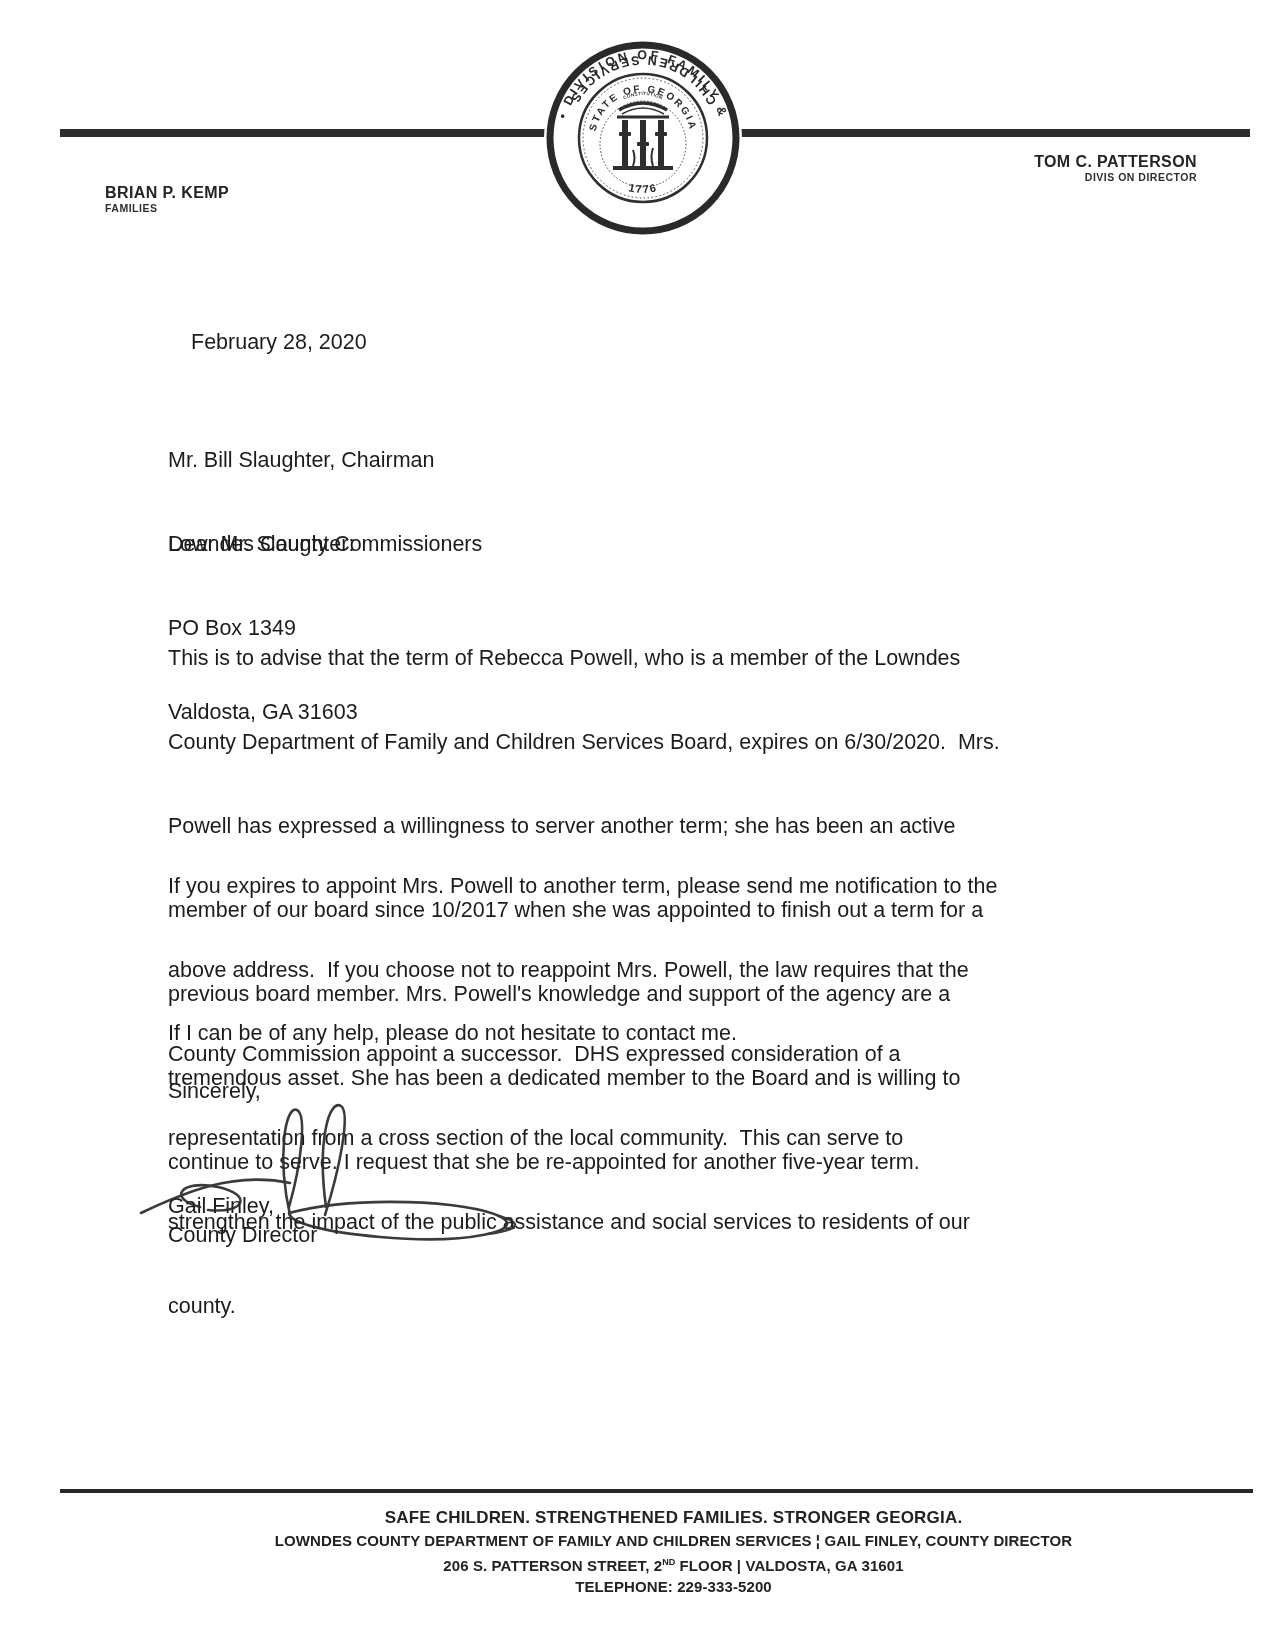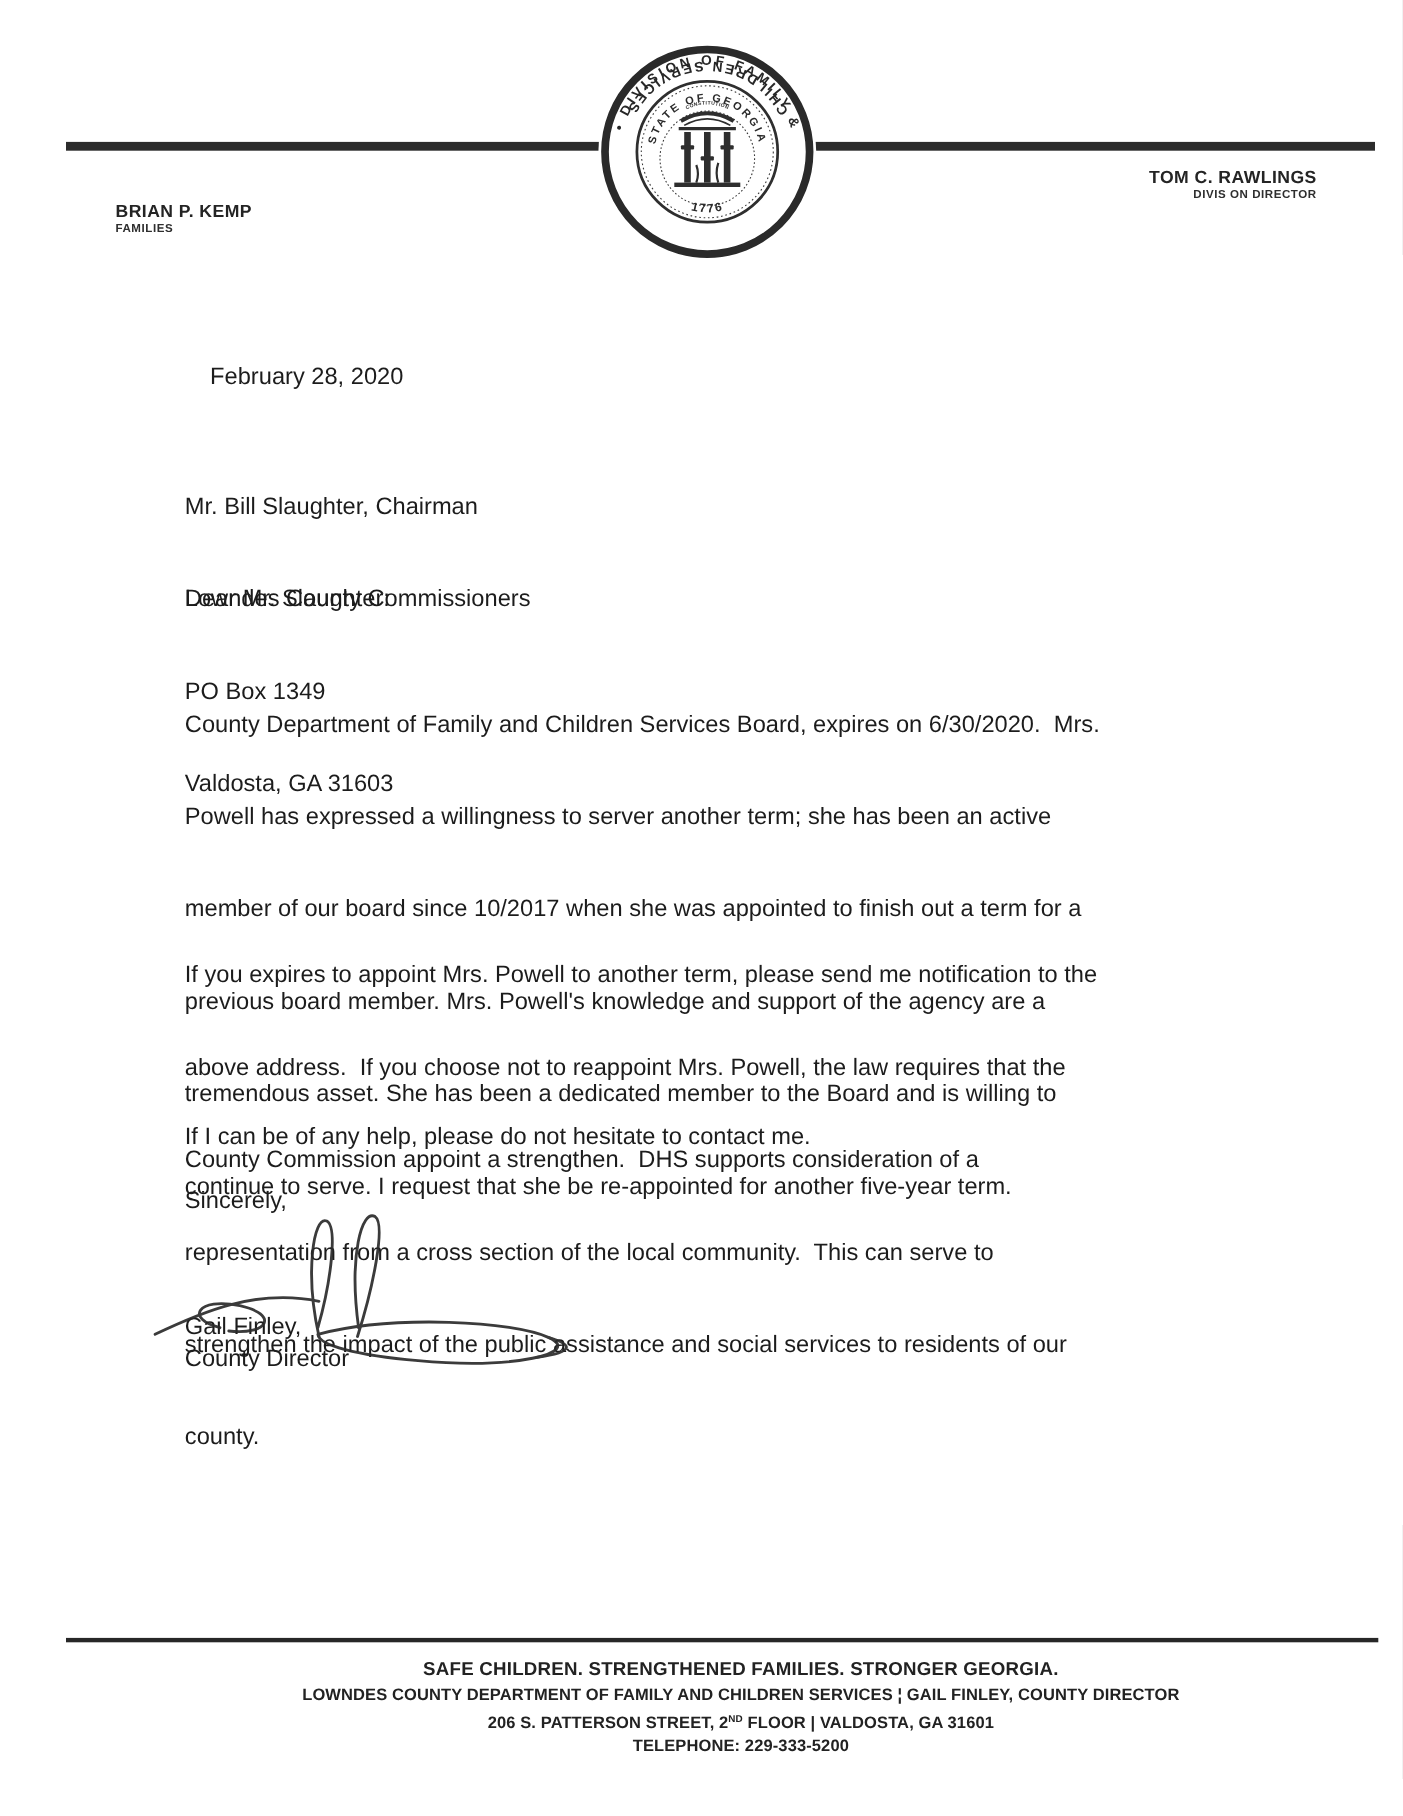--- a/index.html
+++ b/index.html
@@ -45,21 +45,21 @@
 <div class="page">
 
   <div class="abs rule-top"></div>
 
   <div class="abs hdr-left">
     <div class="hdr-name">BRIAN P. KEMP</div>
     <div class="hdr-title">FAMILIES</div>
   </div>
 
   <div class="abs hdr-right">
-    <div class="hdr-name">TOM C. RAWLINGS</div>
+    <div class="hdr-name">TOM C. PATTERSON</div>
     <div class="hdr-title">DIVIS ON DIRECTOR</div>
   </div>
 
   <svg class="abs seal" viewBox="0 0 200 200" aria-hidden="true">
     <defs>
       <path id="arcTop" d="M 21 100 A 79 79 0 1 1 179 100"></path>
       <path id="arcBottom" d="M 182 100 A 82 82 0 0 0 18 100"></path>
       <path id="arcState" d="M 52 102 A 48 48 0 1 1 148 102"></path>
       <path id="arcBanner" d="M 80 62 Q 100 52 120 62"></path>
       <path id="arcYear" d="M 74 149 Q 100 161 126 149"></path>
@@ -109,32 +109,33 @@
   <div class="abs body-text blk-recipient">
     <div>Mr. Bill Slaughter, Chairman</div>
     <div>Lowndes County Commissioners</div>
     <div>PO Box 1349</div>
     <div>Valdosta, GA 31603</div>
   </div>
 
   <div class="abs body-text blk-salutation">Dear Mr. Slaughter:</div>
 
   <div class="abs body-text blk-para1">
+    <div>This is to advise that the term of Rebecca Powell, who is a member of the Lowndes</div>
     <div>County Department of Family and Children Services Board, expires on 6/30/2020.  Mrs.</div>
     <div>Powell has expressed a willingness to server another term; she has been an active</div>
     <div>member of our board since 10/2017 when she was appointed to finish out a term for a</div>
     <div>previous board member. Mrs. Powell's knowledge and support of the agency are a</div>
     <div>tremendous asset. She has been a dedicated member to the Board and is willing to</div>
     <div>continue to serve. I request that she be re-appointed for another five-year term.</div>
   </div>
 
   <div class="abs body-text blk-para2">
     <div>If you expires to appoint Mrs. Powell to another term, please send me notification to the</div>
     <div>above address.  If you choose not to reappoint Mrs. Powell, the law requires that the</div>
-    <div>County Commission appoint a strengthen.  DHS supports consideration of a</div>
+    <div>County Commission appoint a successor.  DHS expressed consideration of a</div>
     <div>representation from a cross section of the local community.  This can serve to</div>
     <div>strengthen the impact of the public assistance and social services to residents of our</div>
     <div>county.</div>
   </div>
 
   <div class="abs body-text blk-para3">If I can be of any help, please do not hesitate to contact me.</div>
 
   <div class="abs body-text blk-closing">Sincerely,</div>
 
   <div class="abs body-text blk-signer-name">Gail Finley,</div>

